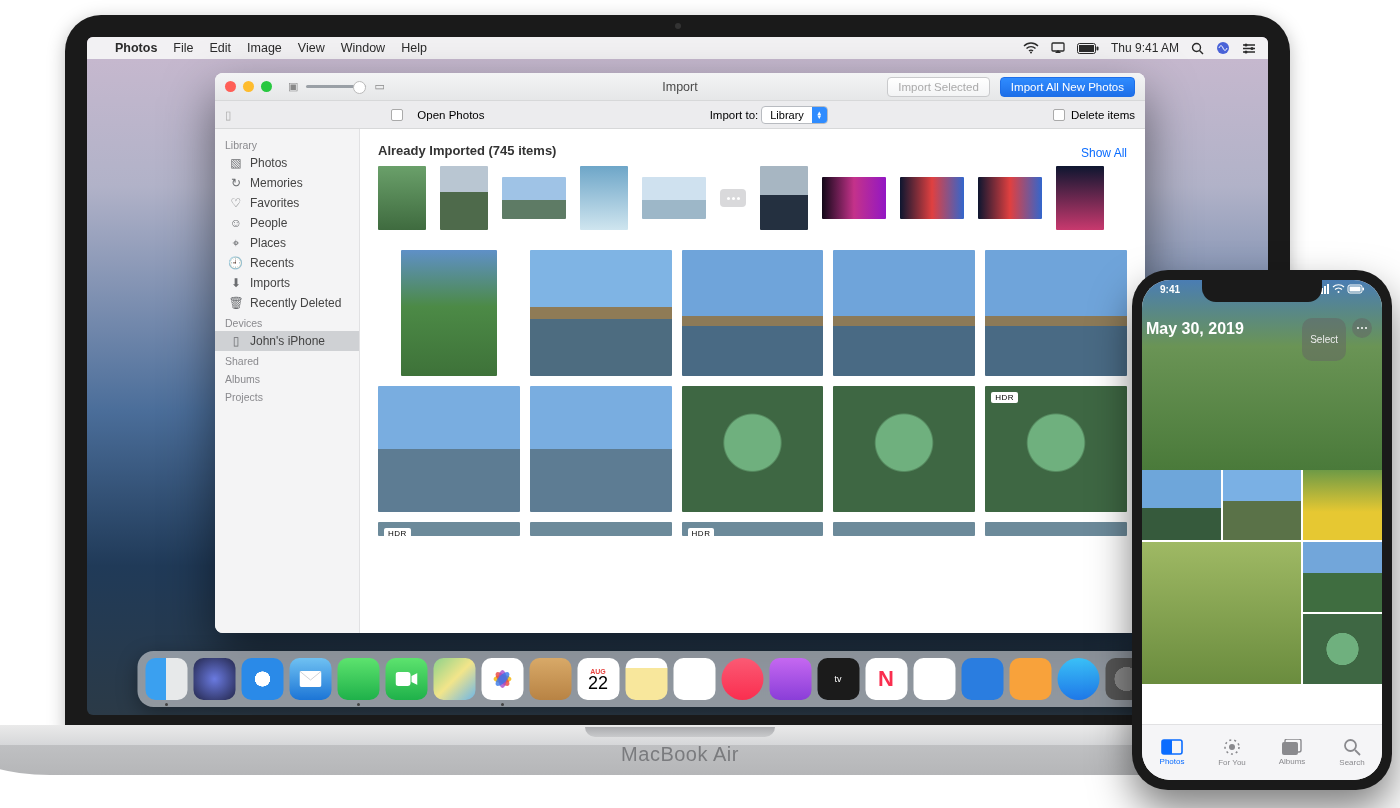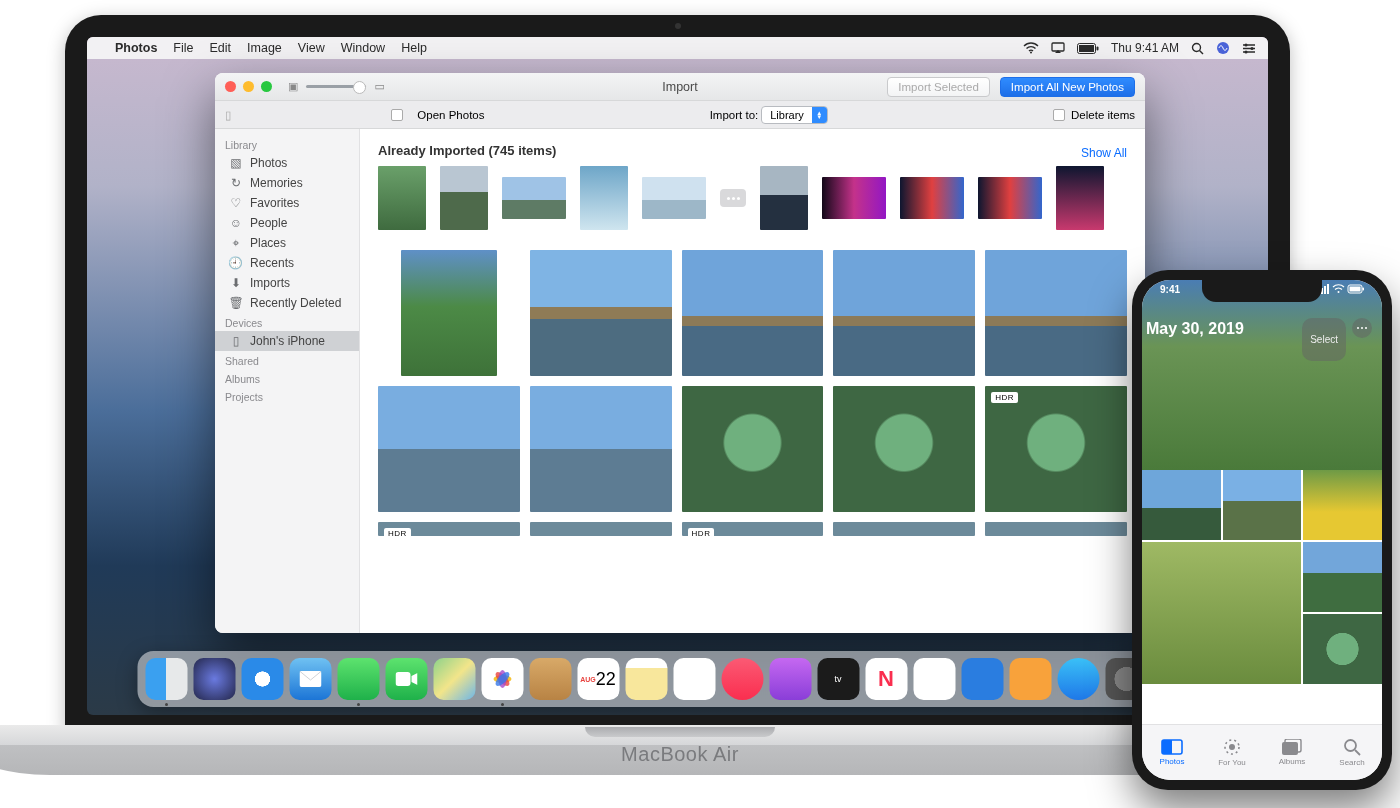--- a/index.html
+++ b/index.html
@@ -362,21 +362,21 @@
           <svg width="28" height="28">
             <g transform="translate(14,14)">
               <ellipse rx="9" ry="4" fill="#f5b400" opacity=".8"></ellipse>
               <ellipse rx="9" ry="4" fill="#e8433f" opacity=".8" transform="rotate(45)"></ellipse>
               <ellipse rx="9" ry="4" fill="#a648c9" opacity=".8" transform="rotate(90)"></ellipse>
               <ellipse rx="9" ry="4" fill="#3778e8" opacity=".8" transform="rotate(135)"></ellipse>
             </g>
           </svg>
         </div>
       <div class="app" style="background:linear-gradient(#d8a968,#b88344);"></div>
-      <div class="app" style="background:#fff;display:flex;flex-direction:row;align-items:center;justify-content:center;">
+      <div class="app" style="background:#fff;display:flex;flex-direction:column;align-items:center;justify-content:center;">
         <div style="font-size:7px;color:#e8433f;font-weight:600;">AUG</div>
         <div style="font-size:18px;font-weight:300;line-height:16px;">22</div>
       </div>
       <div class="app" style="background:linear-gradient(#fff 25%,#f8e79c 25%);"></div>
       <div class="app" style="background:#fff;"></div>
       <div class="app" style="background:linear-gradient(#fb5a74,#fa2e4f);border-radius:50%;"></div>
       <div class="app" style="background:linear-gradient(#c568f1,#8a3ed8);border-radius:10px;"></div>
       <div class="app" style="background:#1b1b1b;display:flex;align-items:center;justify-content:center;color:#fff;font-size:9px;">tv</div>
       <div class="app" style="background:#fff;display:flex;align-items:center;justify-content:center;color:#fa2e4f;font-size:22px;font-weight:700;">N</div>
       <div class="app" style="background:#fff;"></div>

